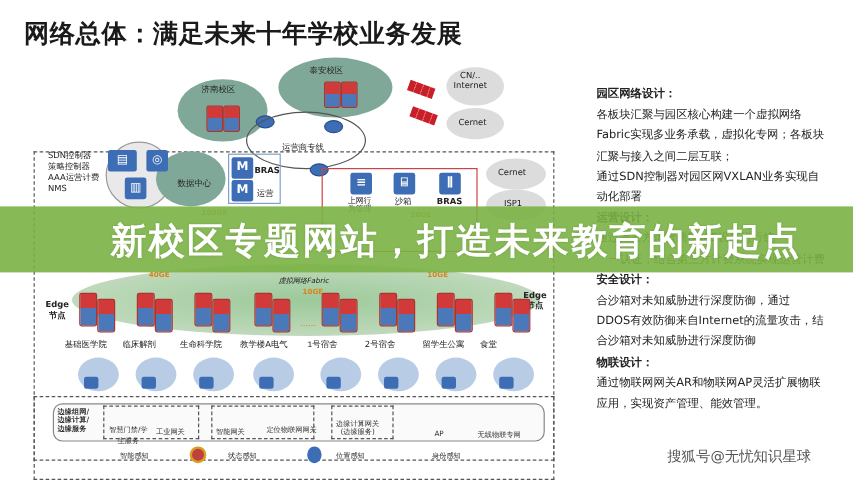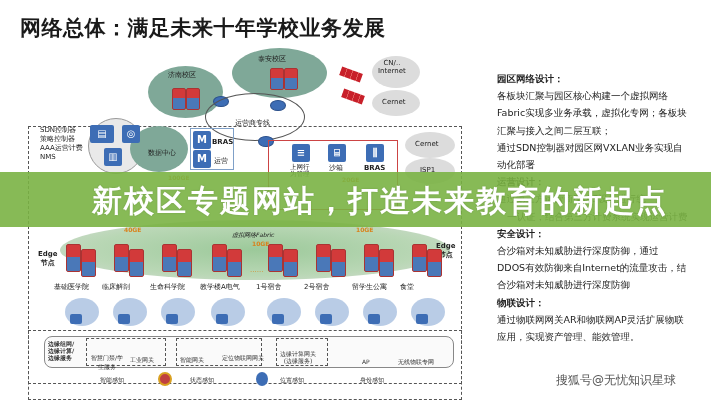--- a/index.html
+++ b/index.html
@@ -141,21 +141,21 @@
     <div class="ap-circle"></div>
   </div>
   <div class="site" style="left:200px; top:196px;">
     <div class="site-servers">
         <div class="server" style="left:2px; top:0;"></div>
         <div class="server" style="left:17px; top:5px;"></div>
       </div>
     <div class="site-label">教学楼A电气</div>
     <div class="ap-circle"></div>
   </div>
-  <div class="site" style="left:256px; top:196px;">
+  <div class="site" style="left:256px; top:196px;font-family:Liberation Mono, monospace;">
     <div class="site-servers">
         <div class="server" style="left:2px; top:0;"></div>
         <div class="server" style="left:17px; top:5px;"></div>
       </div>
     <div class="site-label">1号宿舍</div>
     <div class="ap-circle"></div>
   </div>
   <div class="site" style="left:304px; top:196px;">
     <div class="site-servers">
         <div class="server" style="left:2px; top:0;"></div>

